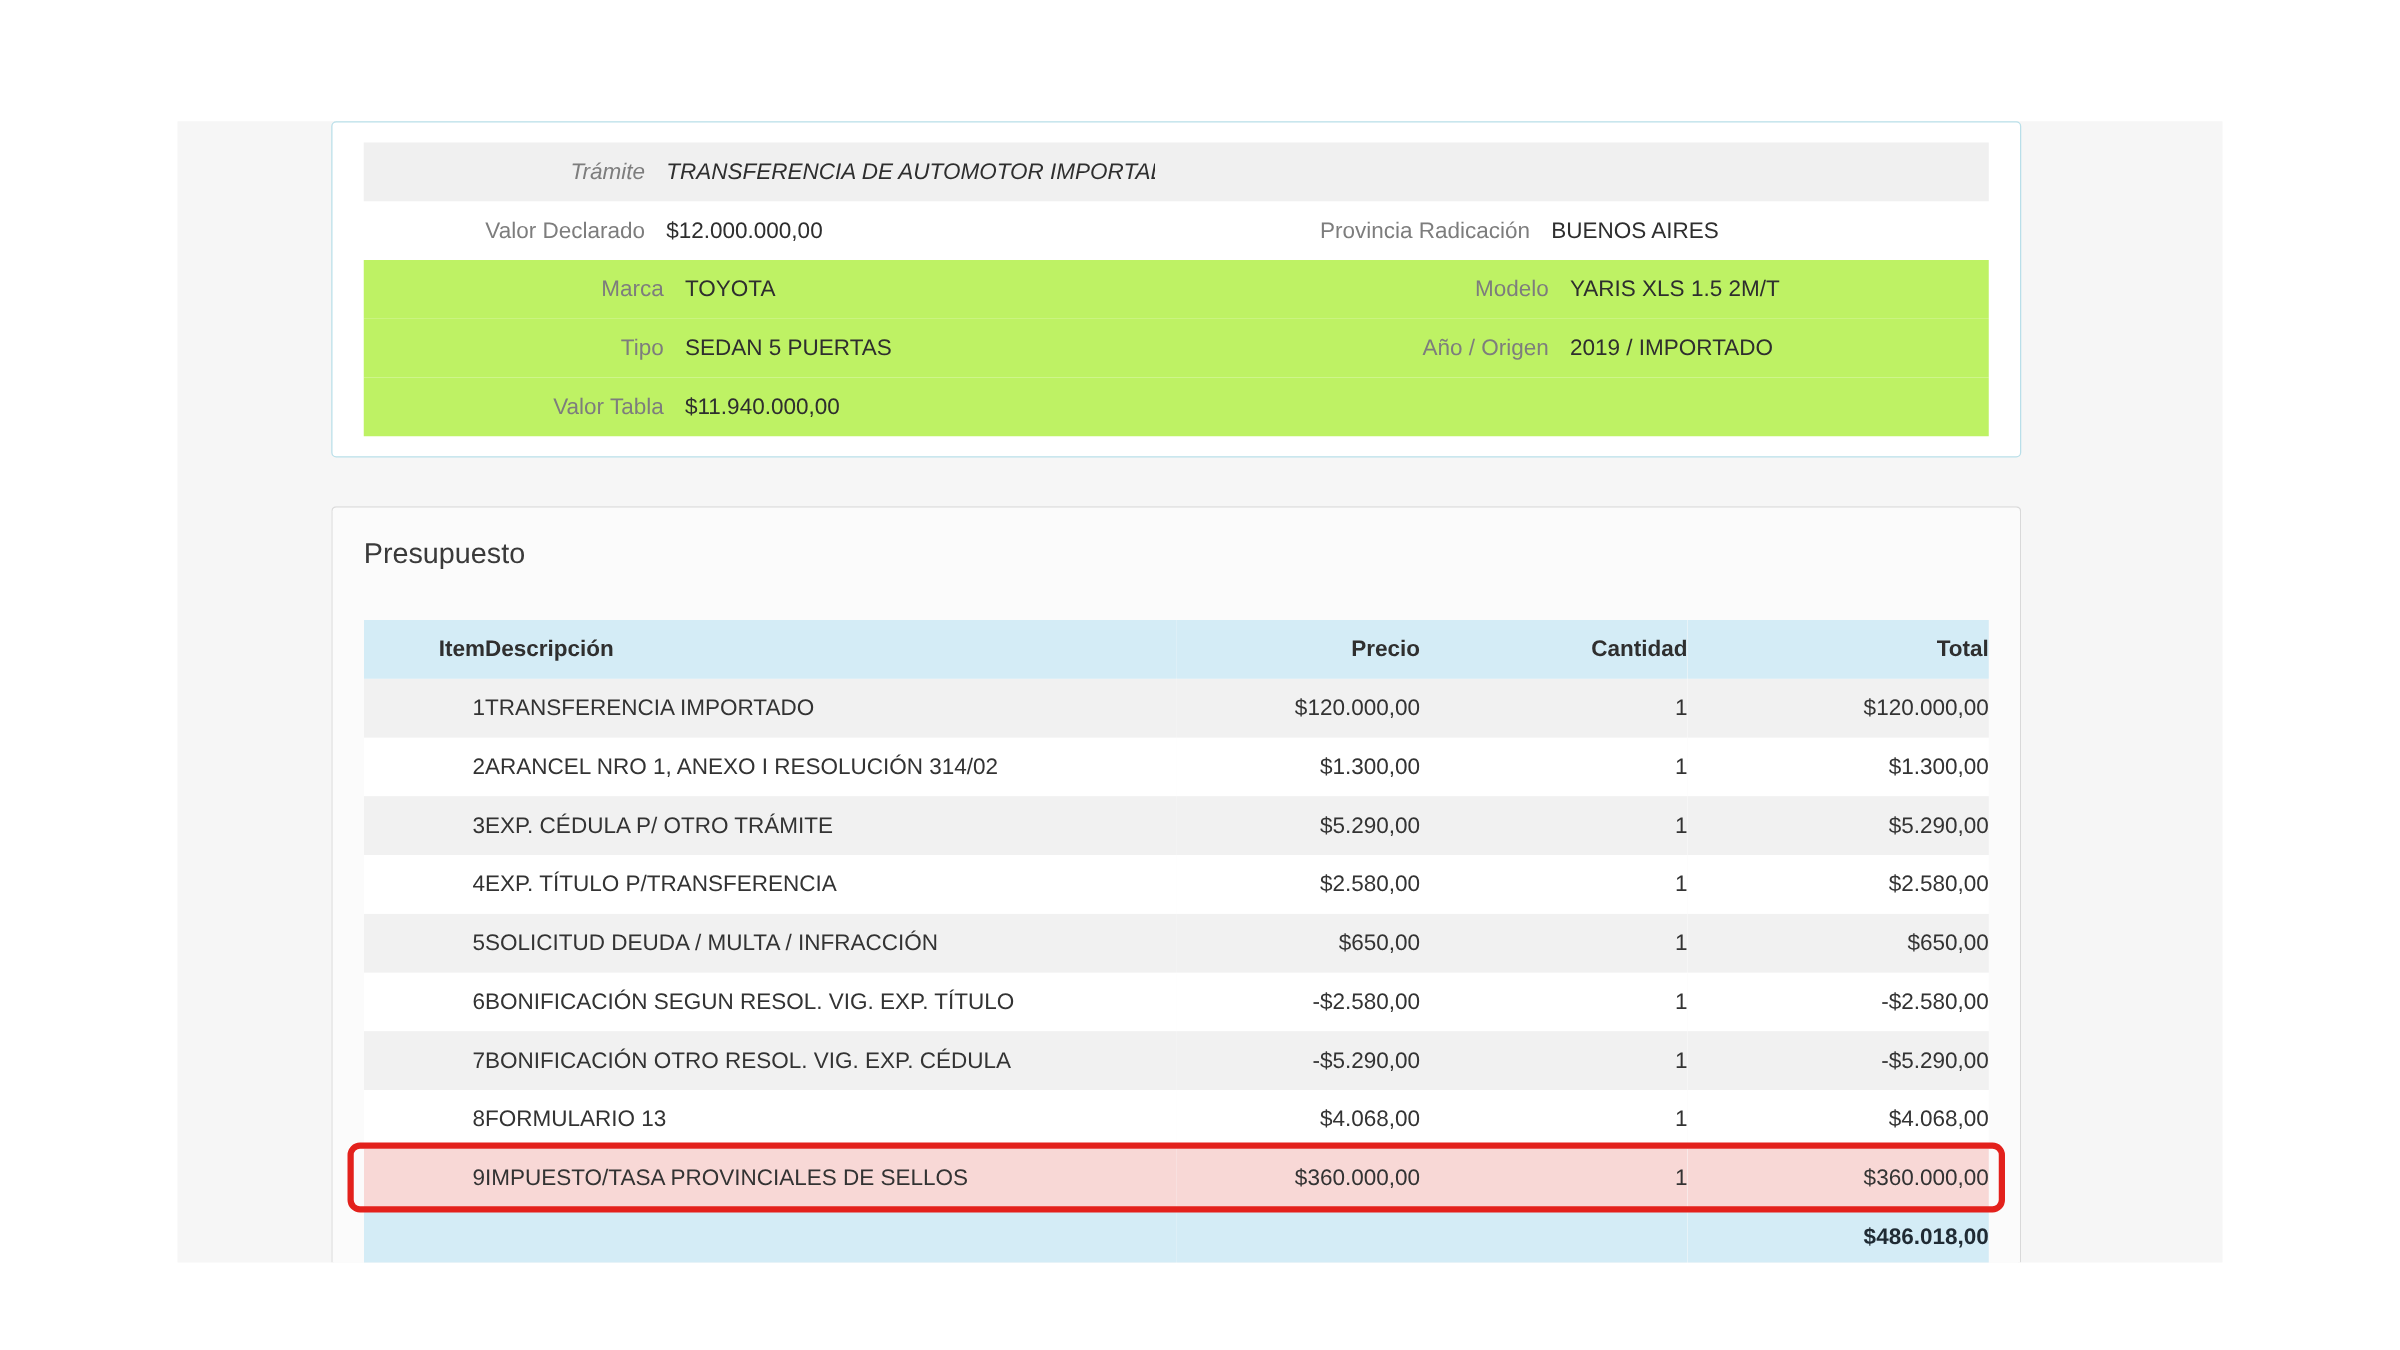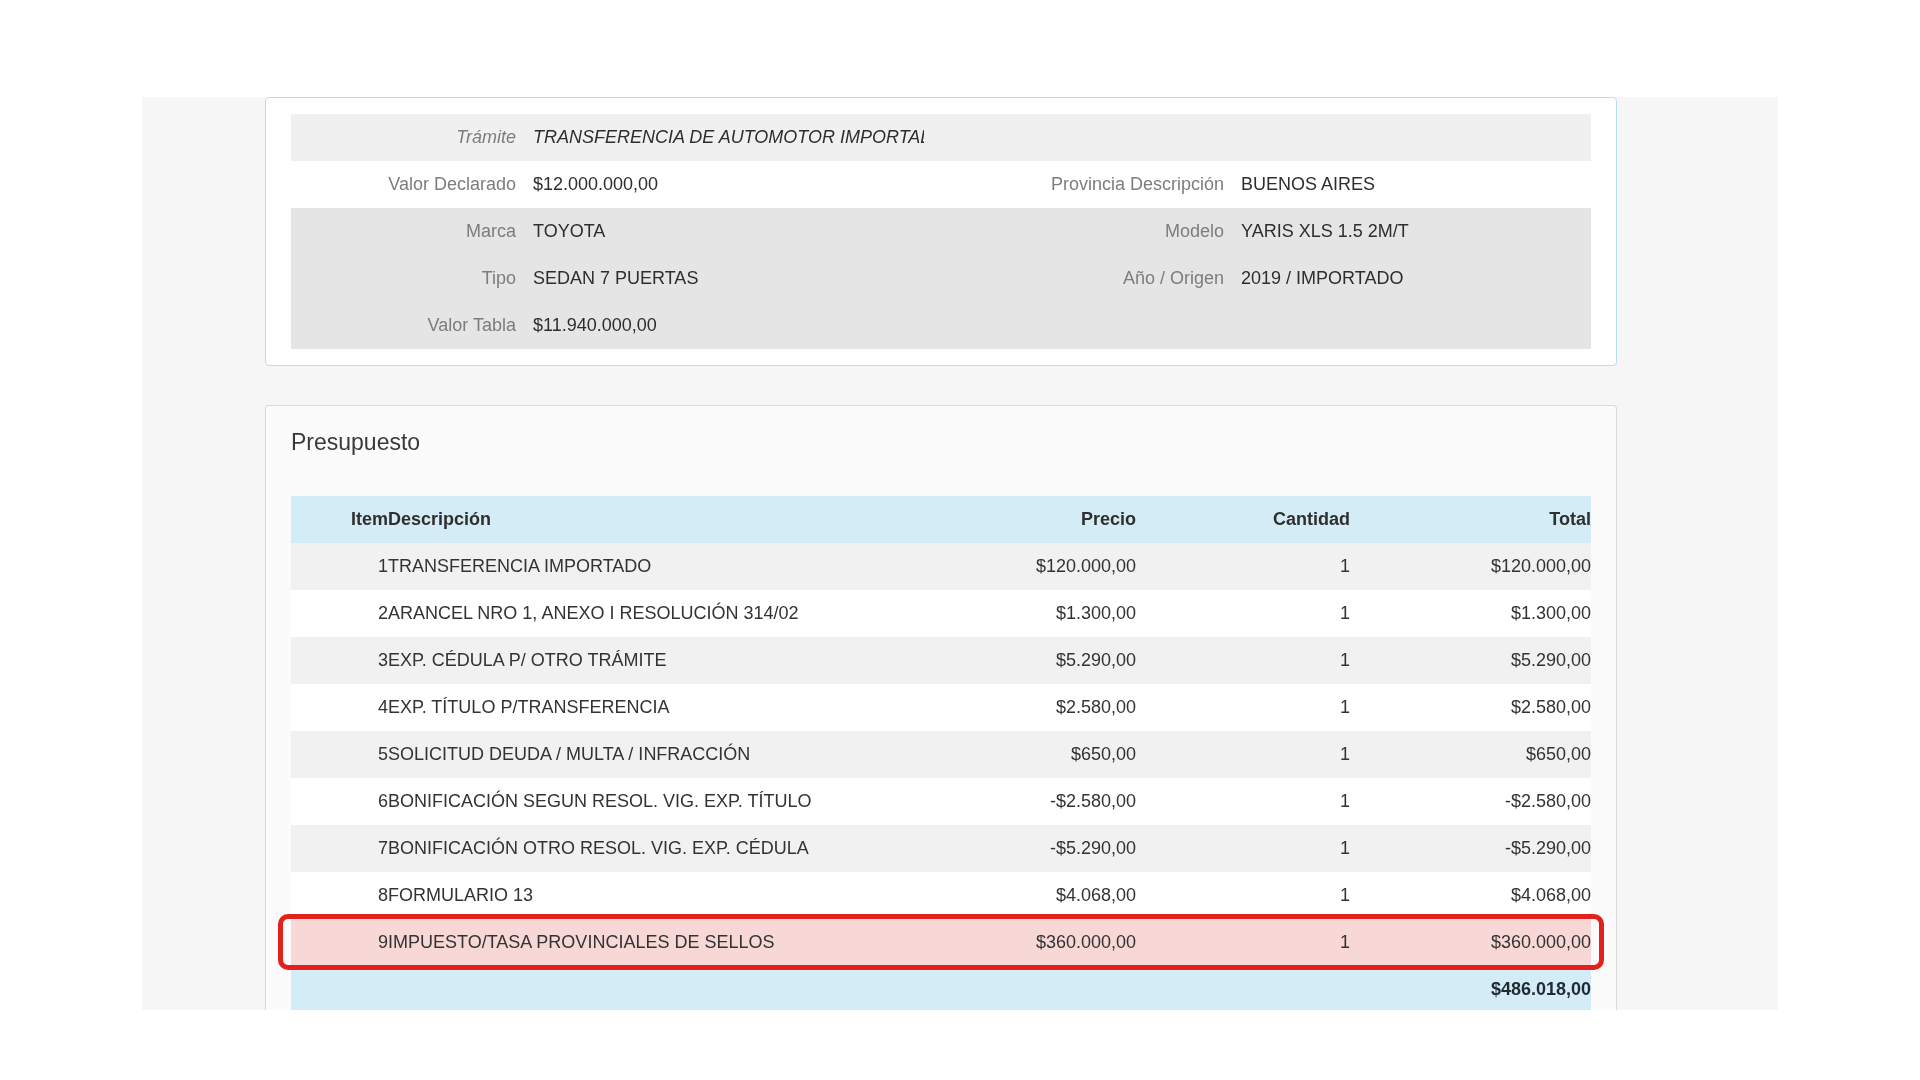--- a/index.html
+++ b/index.html
@@ -41,21 +41,21 @@
     display: grid;
     grid-template-columns: 225px 408px 300px 367px;
     height: 47px; line-height: 47px;
     font-size: 18px;
     white-space: nowrap;
   }
   .info-label { color: #7d7d7d; text-align: right; }
   .info-value { color: #2e2e2e; padding-left: 17px; overflow: hidden; }
   .bg-gray  { background: #f0f0f0; font-style: italic; }
   .bg-white { background: transparent; }
-  .bg-green { background: #e5e5e5; }
+  .bg-green { background: #bef264; padding-left: 15px; }
 
   
   .budget-title {
     font-size: 23px; font-weight: 500; color: #3a3a3a;
     height: 28px; line-height: 28px;
     margin-bottom: 40px;
   }
   .table-wrap { position: relative; width: 1300px; }
   table.budget {
     border-collapse: collapse;
@@ -98,32 +98,32 @@
   <div class="card card-vehicle">
     <div class="info-row bg-gray">
       <div class="info-label">Trámite</div>
       <div class="info-value">TRANSFERENCIA DE AUTOMOTOR IMPORTADO</div>
       <div class="info-label"></div>
       <div class="info-value"></div>
     </div>
     <div class="info-row bg-white">
       <div class="info-label">Valor Declarado</div>
       <div class="info-value">$12.000.000,00</div>
-      <div class="info-label">Provincia Descripción</div>
+      <div class="info-label">Provincia Radicación</div>
       <div class="info-value">BUENOS AIRES</div>
     </div>
     <div class="info-row bg-green">
       <div class="info-label">Marca</div>
       <div class="info-value">TOYOTA</div>
       <div class="info-label">Modelo</div>
       <div class="info-value">YARIS XLS 1.5 2M/T</div>
     </div>
     <div class="info-row bg-green">
       <div class="info-label">Tipo</div>
-      <div class="info-value">SEDAN 7 PUERTAS</div>
+      <div class="info-value">SEDAN 5 PUERTAS</div>
       <div class="info-label">Año / Origen</div>
       <div class="info-value">2019 / IMPORTADO</div>
     </div>
     <div class="info-row bg-green">
       <div class="info-label">Valor Tabla</div>
       <div class="info-value">$11.940.000,00</div>
       <div class="info-label"></div>
       <div class="info-value"></div>
     </div>
   </div>

